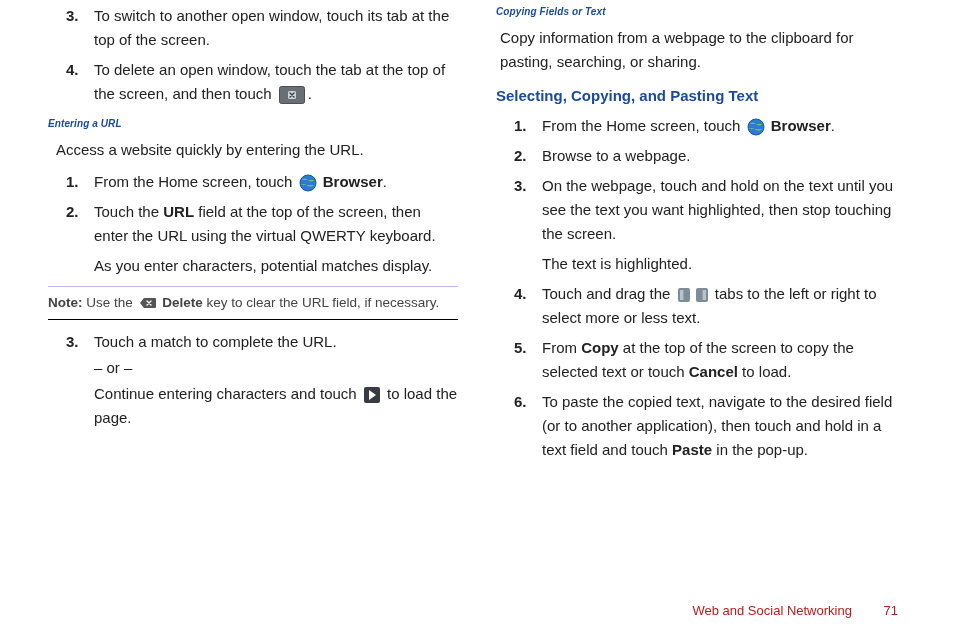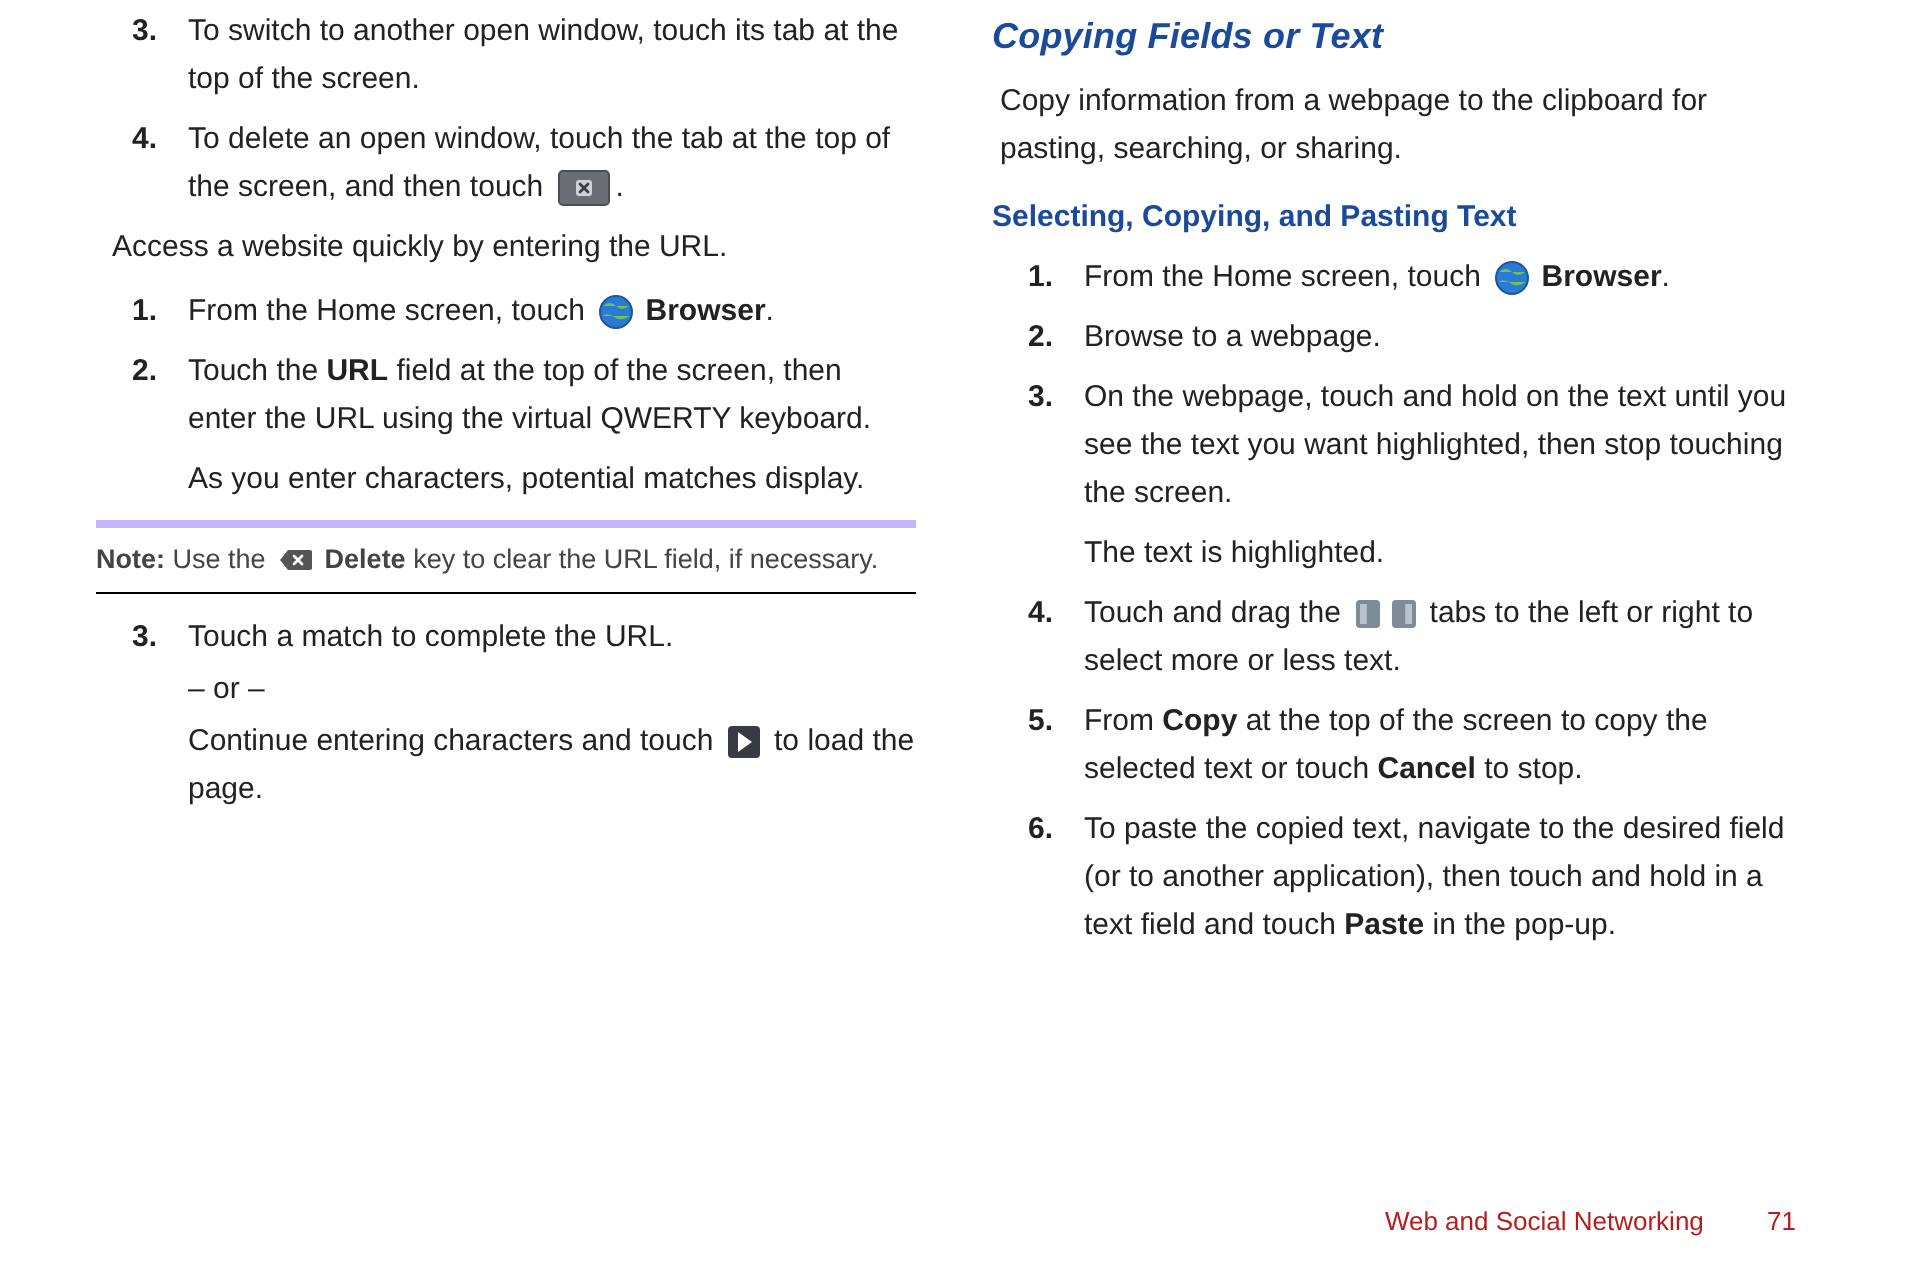--- a/index.html
+++ b/index.html
@@ -47,36 +47,36 @@
     font-weight: 700;
     box-sizing: border-box;
   }
   ol.num > li .b {
     flex: 1 1 auto;
   }
   .h-major {
     color: var(--blue);
     font-style: italic;
     font-weight: 700;
-    font-size: 18px;
+    font-size: 10px;
     margin: 10px 0 6px 0;
     letter-spacing: .1px;
   }
   .h-minor {
     color: var(--blue);
     font-weight: 700;
     font-size: 15px;
     margin: 10px 0 6px 0;
   }
   .lede {
     margin: 2px 0 8px 8px;
   }
   .bold { font-weight: 700; }
   .note-box {
-    border-top: 4px solid #c4b5fd;
+    border-top: 1px solid #c4b5fd;
     border-bottom: 1px solid #000;
     padding: 5px 0;
     margin: 8px 0 10px 0;
     font-size: 13.5px;
     color: var(--muted);
   }
   .inline-icon {
     display: inline-flex;
     vertical-align: middle;
     align-items: center;
@@ -123,20 +123,21 @@
               <svg width="26" height="18" viewBox="0 0 26 18">
                 <rect x="0.5" y="0.5" width="25" height="17" rx="2" fill="#6a6f76" stroke="#4a4f55"></rect>
                 <rect x="9" y="5" width="8" height="8" rx="1.5" fill="#cfd3d8"></rect>
                 <path d="M11 7 L15 11 M15 7 L11 11" stroke="#3a3f45" stroke-width="1.4" stroke-linecap="round"></path>
               </svg>
             </span><span>.</span>
           </span>
         </li>
       </ol>
 
+      <div class="h-major">Entering a URL</div>
       <div class="lede">Access a website quickly by entering the URL.</div>
 
       <ol class="num">
         <li>
           <span class="n">1.</span>
           <span class="b">
             <span>From the Home screen, touch </span><span class="inline-icon">
               <svg width="18" height="18" viewBox="0 0 18 18">
                 <circle cx="9" cy="9" r="8" fill="#2b7bd4"></circle>
                 <path d="M2.5 6 Q6 3 9 6 Q12 9 15.5 6" fill="#6fc25a"></path>
@@ -233,21 +234,21 @@
                 <rect x="1" y="2" width="12" height="14" rx="2" fill="#7e8c98"></rect>
                 <rect x="7.6" y="4" width="3.4" height="10" fill="#b8c3cc"></rect>
               </svg>
             </span>
             <span> tabs to the left or right to select more or less text.</span>
           </span>
         </li>
         <li>
           <span class="n">5.</span>
           <span class="b">
-            <span>From </span><span class="bold">Copy</span><span> at the top of the screen to copy the selected text or touch </span><span class="bold">Cancel</span><span> to stop.</span>
+            <span>From </span><span class="bold">Copy</span><span> at the top of the screen to copy the selected text or touch </span><span class="bold">Cancel</span><span> to load.</span>
           </span>
         </li>
         <li>
           <span class="n">6.</span>
           <span class="b">
             <span>To paste the copied text, navigate to the desired field (or to another application), then touch and hold in a text field and touch </span><span class="bold">Paste</span><span> in the pop-up.</span>
           </span>
         </li>
       </ol>
     </div>

